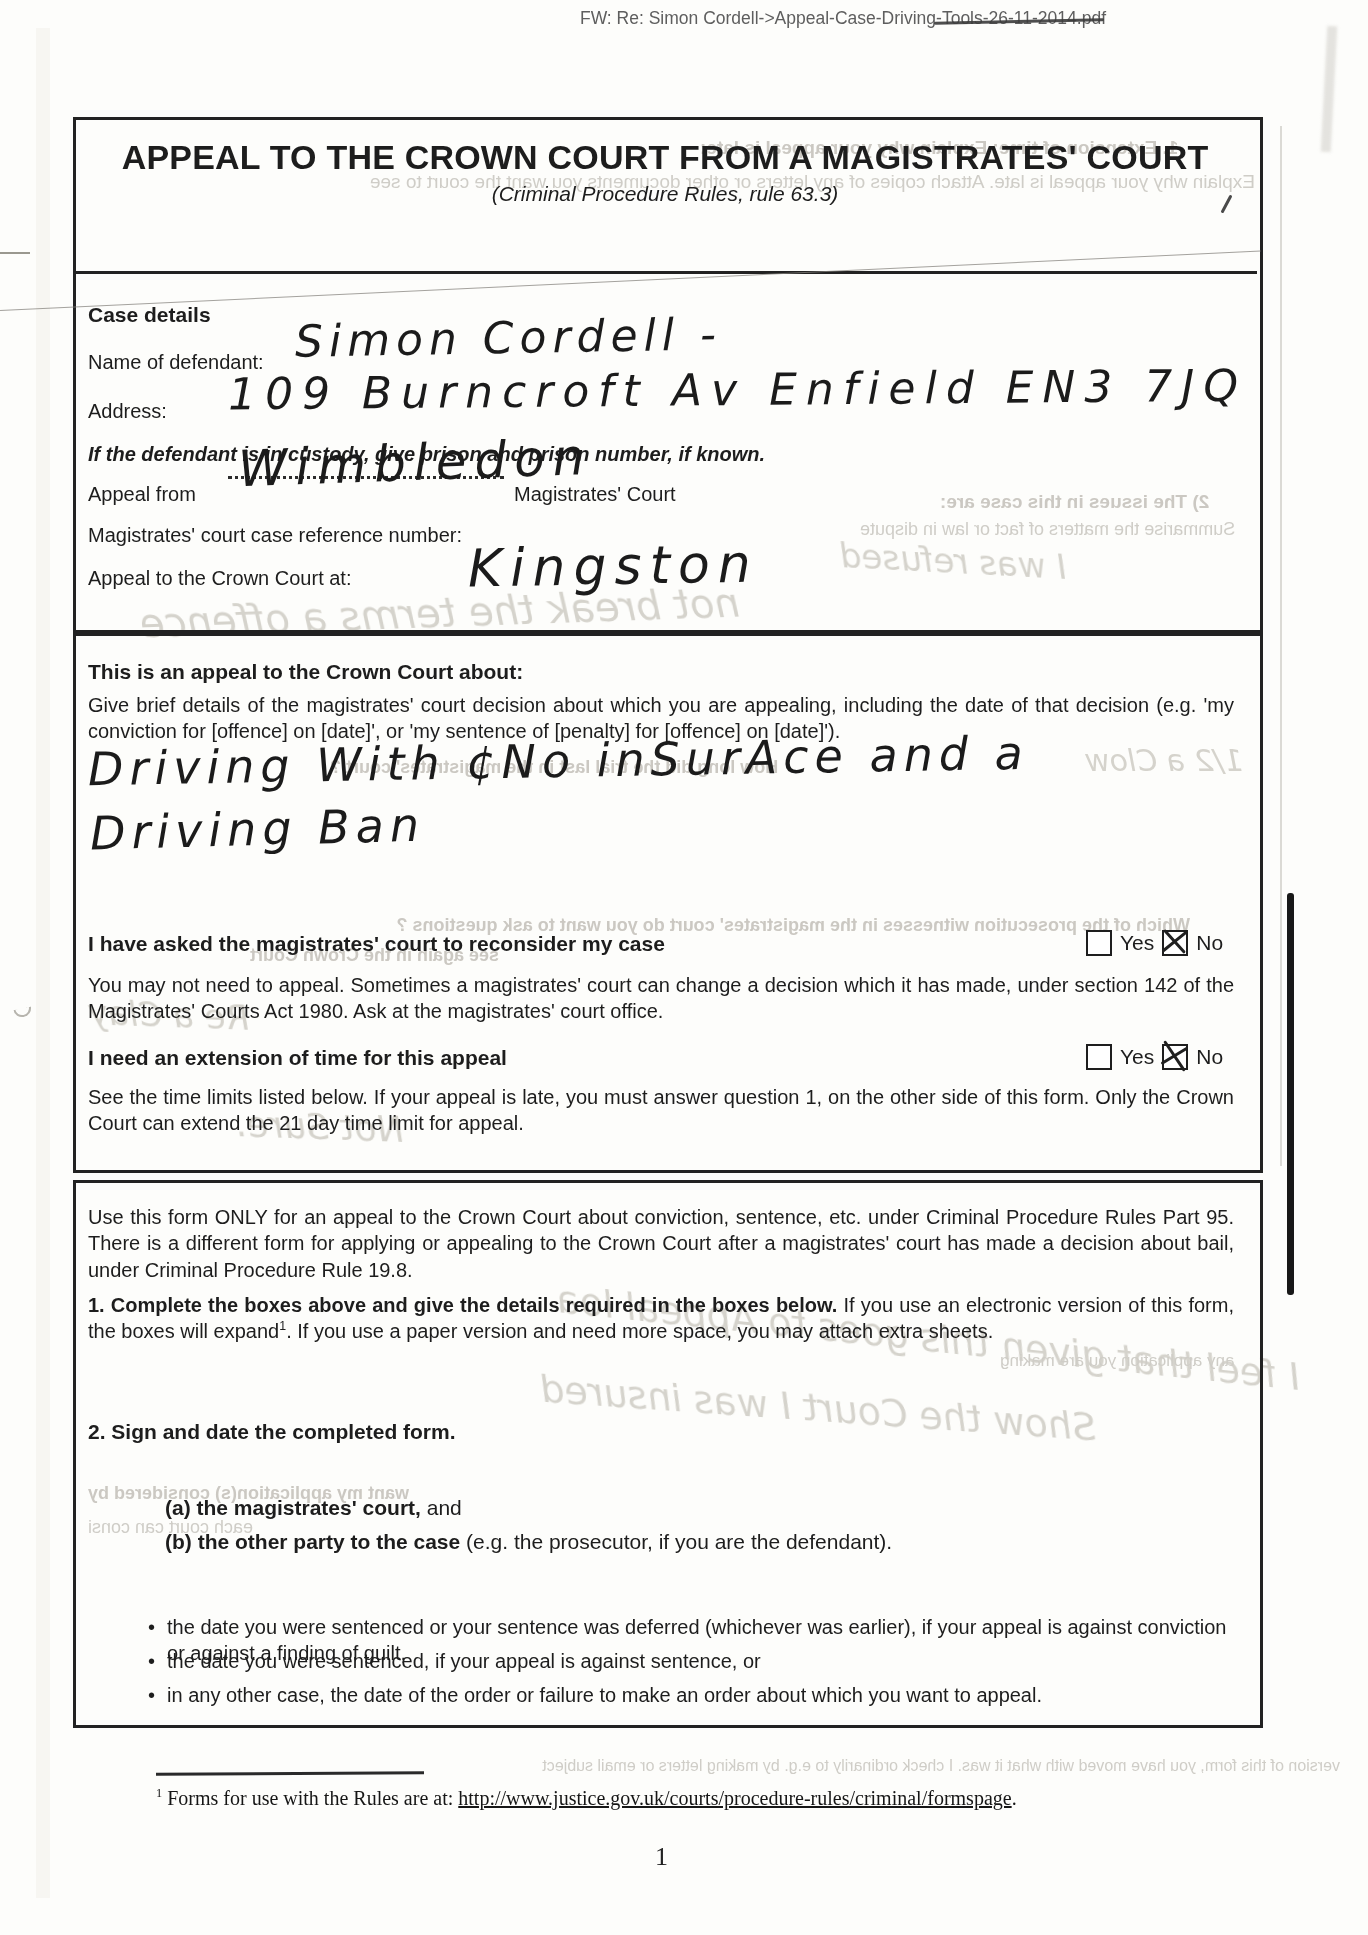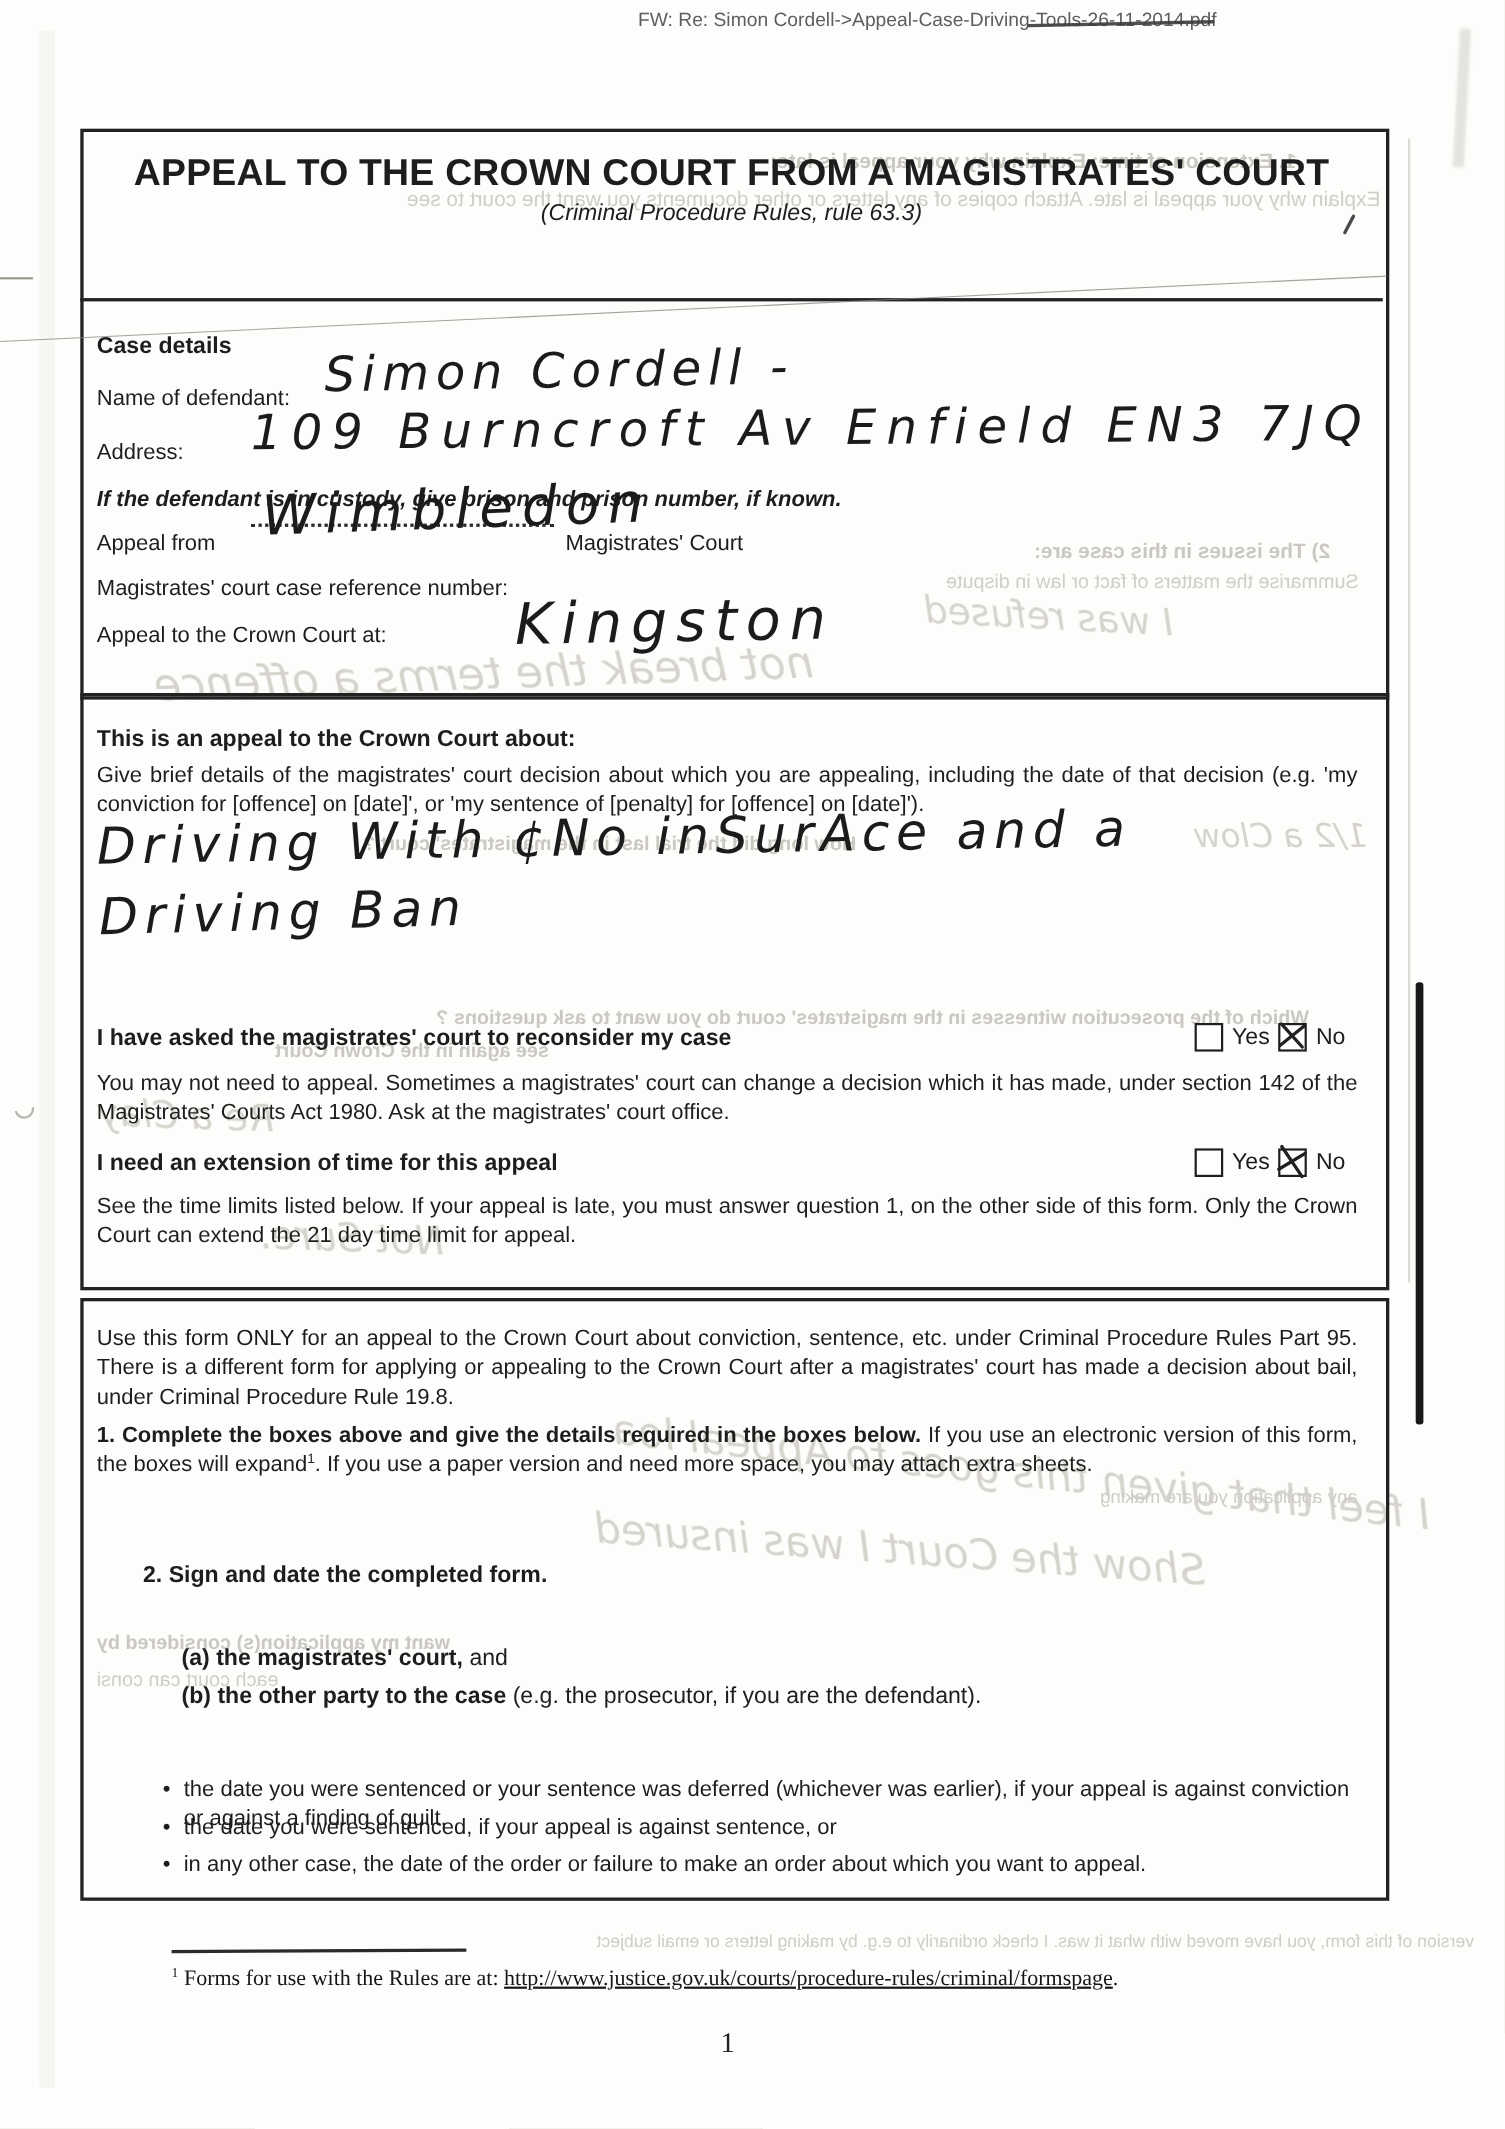--- a/index.html
+++ b/index.html
@@ -134,21 +134,21 @@
   <div class="para" style="left:88px;top:1084px;">See the time limits listed below. If your appeal is late, you must answer question 1, on the other side of this form. Only the Crown Court can extend the 21 day time limit for appeal.</div>
 
   <div class="box" style="left:73px;top:1180px;width:1184px;height:542px;"></div>
 
   <div class="para" style="left:88px;top:1204px;">Use this form ONLY for an appeal to the Crown Court about conviction, sentence, etc. under Criminal Procedure Rules Part 95. There is a different form for applying or appealing to the Crown Court after a magistrates' court has made a decision about bail, under Criminal Procedure Rule 19.8.</div>
 
   <div class="para" style="left:88px;top:1292px;">
     <span class="b">1. Complete the boxes above and give the details required in the boxes below.</span><span> If you use an electronic version of this form, the boxes will expand</span><sup>1</sup><span>. If you use a paper version and need more space, you may attach extra sheets.</span>
   </div>
 
-  <div class="t b" style="left:88px;top:1418px;font-size:21px;margin-left:42px;">2. Sign and date the completed form.</div>
+  <div class="t b" style="left:88px;top:1418px;font-size:21px;">2. Sign and date the completed form.</div>
 
   <div class="t" style="left:165px;top:1494px;font-size:21px;">
     <span class="b">(a) the magistrates' court,</span><span> and</span>
   </div>
   <div class="t" style="left:165px;top:1528px;font-size:21px;white-space:normal;width:1060px;">
     <span class="b">(b) the other party to the case</span><span> (e.g. the prosecutor, if you are the defendant).</span>
   </div>
 
 
   <div class="bullet" style="left:148px;top:1614px;">

